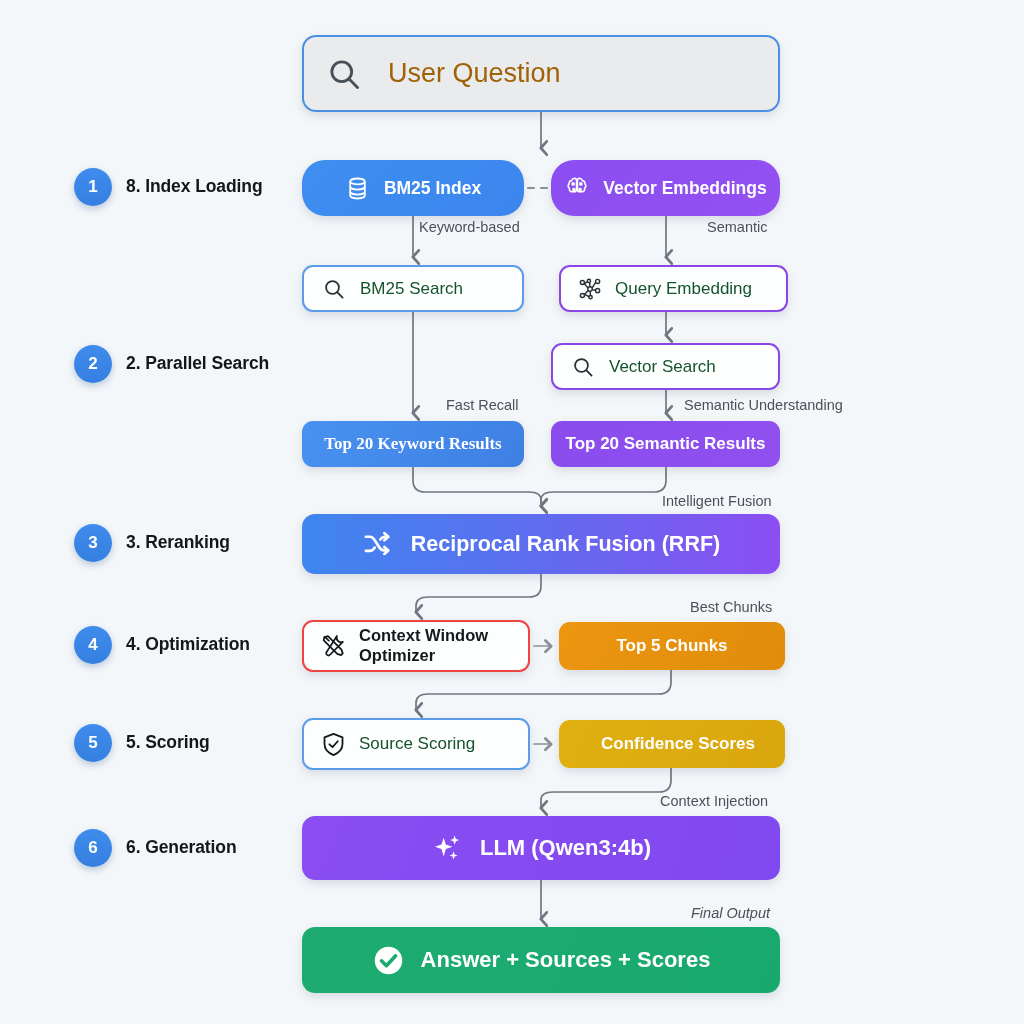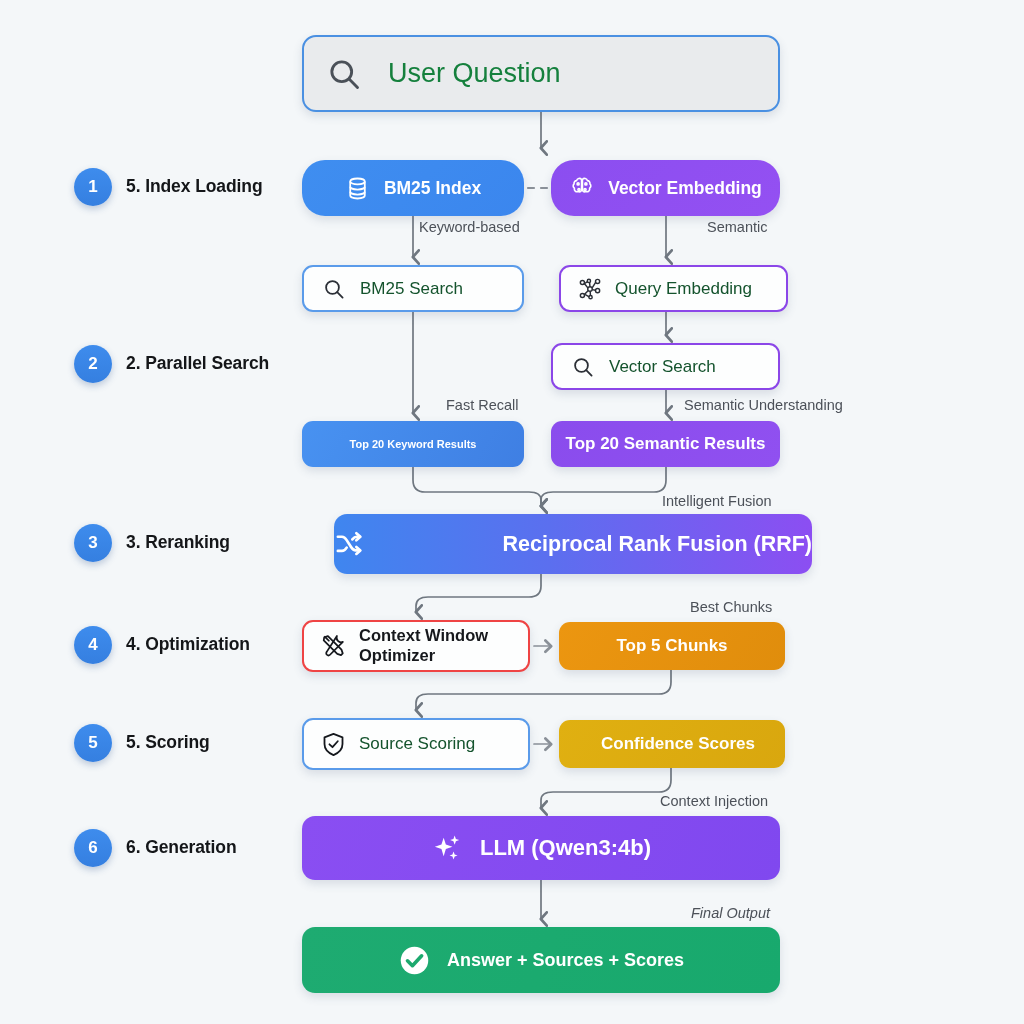--- a/index.html
+++ b/index.html
@@ -39,21 +39,21 @@
   }
   .node .ico{flex:0 0 auto;display:flex;align-items:center;justify-content:center;}
   .node .txt{white-space:pre-line;}
 
   
   .n-query{
     left:302px;top:35px;width:478px;height:77px;
     background:#e9ebed;border:2px solid #4a90e2;border-radius:14px;
     justify-content:flex-start;padding-left:22px;gap:26px;
   }
-  .n-query .txt{font-size:27px;color:#15803d;font-weight:400;text-align:center;}
+  .n-query .txt{font-size:27px;color:#a16207;font-weight:400;text-align:center;}
 
   
   .filled .txt{color:#fff;font-weight:700;}
   .n-bm25{
     left:302px;top:160px;width:222px;height:56px;
     background:linear-gradient(135deg,#3f8ef0,#3b86ee);
     justify-content:center;gap:14px;
   }
   .n-bm25 .txt{font-size:17.5px;}
   .n-vec{
@@ -80,32 +80,32 @@
     left:551px;top:343px;width:229px;height:47px;
     border:2.5px solid #8b46e8;border-radius:11px;padding-left:18px;gap:14px;
   }
   .n-vsearch .txt{font-size:17px;}
 
   .n-top20k{
     left:302px;top:421px;width:222px;height:46px;
     background:linear-gradient(120deg,#4892f1,#3f7fe3);
     justify-content:center;border-radius:11px;
   }
-  .n-top20k .txt{font-size:11px;}
+  .n-top20k .txt{font-size:17px;font-family:Liberation Serif, serif;}
   .n-top20s{
     left:551px;top:421px;width:229px;height:46px;
     background:linear-gradient(120deg,#8a4ced,#9050f0);
     justify-content:center;border-radius:11px;
   }
   .n-top20s .txt{font-size:17px;}
 
   .n-rrf{
     left:302px;top:514px;width:478px;height:60px;
     background:linear-gradient(90deg,#3f86ef 0%,#5b6fef 45%,#8c4ef2 100%);
-    justify-content:space-between;gap:18px;border-radius:13px;margin-left:32px;
+    justify-content:center;gap:18px;border-radius:13px;
   }
   .n-rrf .txt{font-size:21.5px;}
 
   .n-cwo{
     left:302px;top:620px;width:228px;height:52px;
     border:2px solid #ef4444;border-radius:11px;padding-left:16px;gap:11px;
     background:#fdfefe;
   }
   .n-cwo .txt{font-size:16.5px;color:#16181c;font-weight:700;line-height:1.2;}
   .n-top5{
@@ -133,21 +133,21 @@
     background:linear-gradient(110deg,#8a4ef2,#8048ef);
     justify-content:center;gap:16px;border-radius:13px;
   }
   .n-llm .txt{font-size:22px;}
 
   .n-answer{
     left:302px;top:927px;width:478px;height:66px;
     background:linear-gradient(110deg,#1eab71,#18a96d);
     justify-content:center;gap:16px;border-radius:13px;
   }
-  .n-answer .txt{font-size:18px;}
+  .n-answer .txt{font-size:22px;}
 
   
   .edge-label{
     position:absolute;font-size:14.5px;color:#4c5159;white-space:nowrap;
   }
 </style>
 </head>
 <body>
 
 <div id="stage">
@@ -190,21 +190,21 @@
       <path d="M534,744 L551,744" stroke="#8a9098" marker-end="url(#ahs)"></path>
 
       <path d="M671,768 L671,780 Q671,792 659,792 L553,792 Q541,792 541,800 L541,808" marker-end="url(#ah)"></path>
 
       <path d="M541,880 L541,919" marker-end="url(#ah)"></path>
     </g>
   </svg>
 
   <div class="step" style="left:74px;top:168px;">
     <div class="step-badge">1</div>
-    <div class="step-label">5. Index Loading</div>
+    <div class="step-label">8. Index Loading</div>
   </div>
   <div class="step" style="left:74px;top:345px;">
     <div class="step-badge">2</div>
     <div class="step-label">2. Parallel
 Search</div>
   </div>
   <div class="step" style="left:74px;top:524px;">
     <div class="step-badge">3</div>
     <div class="step-label">3. Reranking</div>
   </div>
@@ -247,21 +247,21 @@
     <span class="ico">
       <svg width="26" height="26" viewBox="0 0 24 24" fill="none" stroke="#fff" stroke-width="1.5" stroke-linecap="round" stroke-linejoin="round">
         <path d="M11.6,4.2 a2.6,2.6 0 0 0 -4.6,1 a2.4,2.4 0 0 0 -2.3,3 a2.5,2.5 0 0 0 0.3,4 a2.5,2.5 0 0 0 3.4,3 a2.5,2.5 0 0 0 3.2,-1 z"></path>
         <path d="M12.4,4.2 a2.6,2.6 0 0 1 4.6,1 a2.4,2.4 0 0 1 2.3,3 a2.5,2.5 0 0 1 -0.3,4 a2.5,2.5 0 0 1 -3.4,3 a2.5,2.5 0 0 1 -3.2,-1 z"></path>
         <circle cx="8.4" cy="8.2" r="0.95"></circle>
           <circle cx="9.2" cy="13.4" r="0.95"></circle>
         <circle cx="15.6" cy="8.2" r="0.95"></circle>
           <circle cx="14.8" cy="13.4" r="0.95"></circle>
       </svg>
     </span>
-    <span class="txt">Vector Embedding</span>
+    <span class="txt">Vector Embeddings</span>
   </div>
 
   <div class="node n-bsearch outlined">
     <span class="ico">
       <svg width="24" height="24" viewBox="0 0 24 24" fill="none" stroke="#2b2f36" stroke-width="1.8" stroke-linecap="round">
           <circle cx="10.5" cy="10.5" r="6.4"></circle>
           <line x1="15.2" y1="15.2" x2="20.6" y2="20.6"></line>
         </svg>
     </span>
     <span class="txt">BM25 Search</span>

